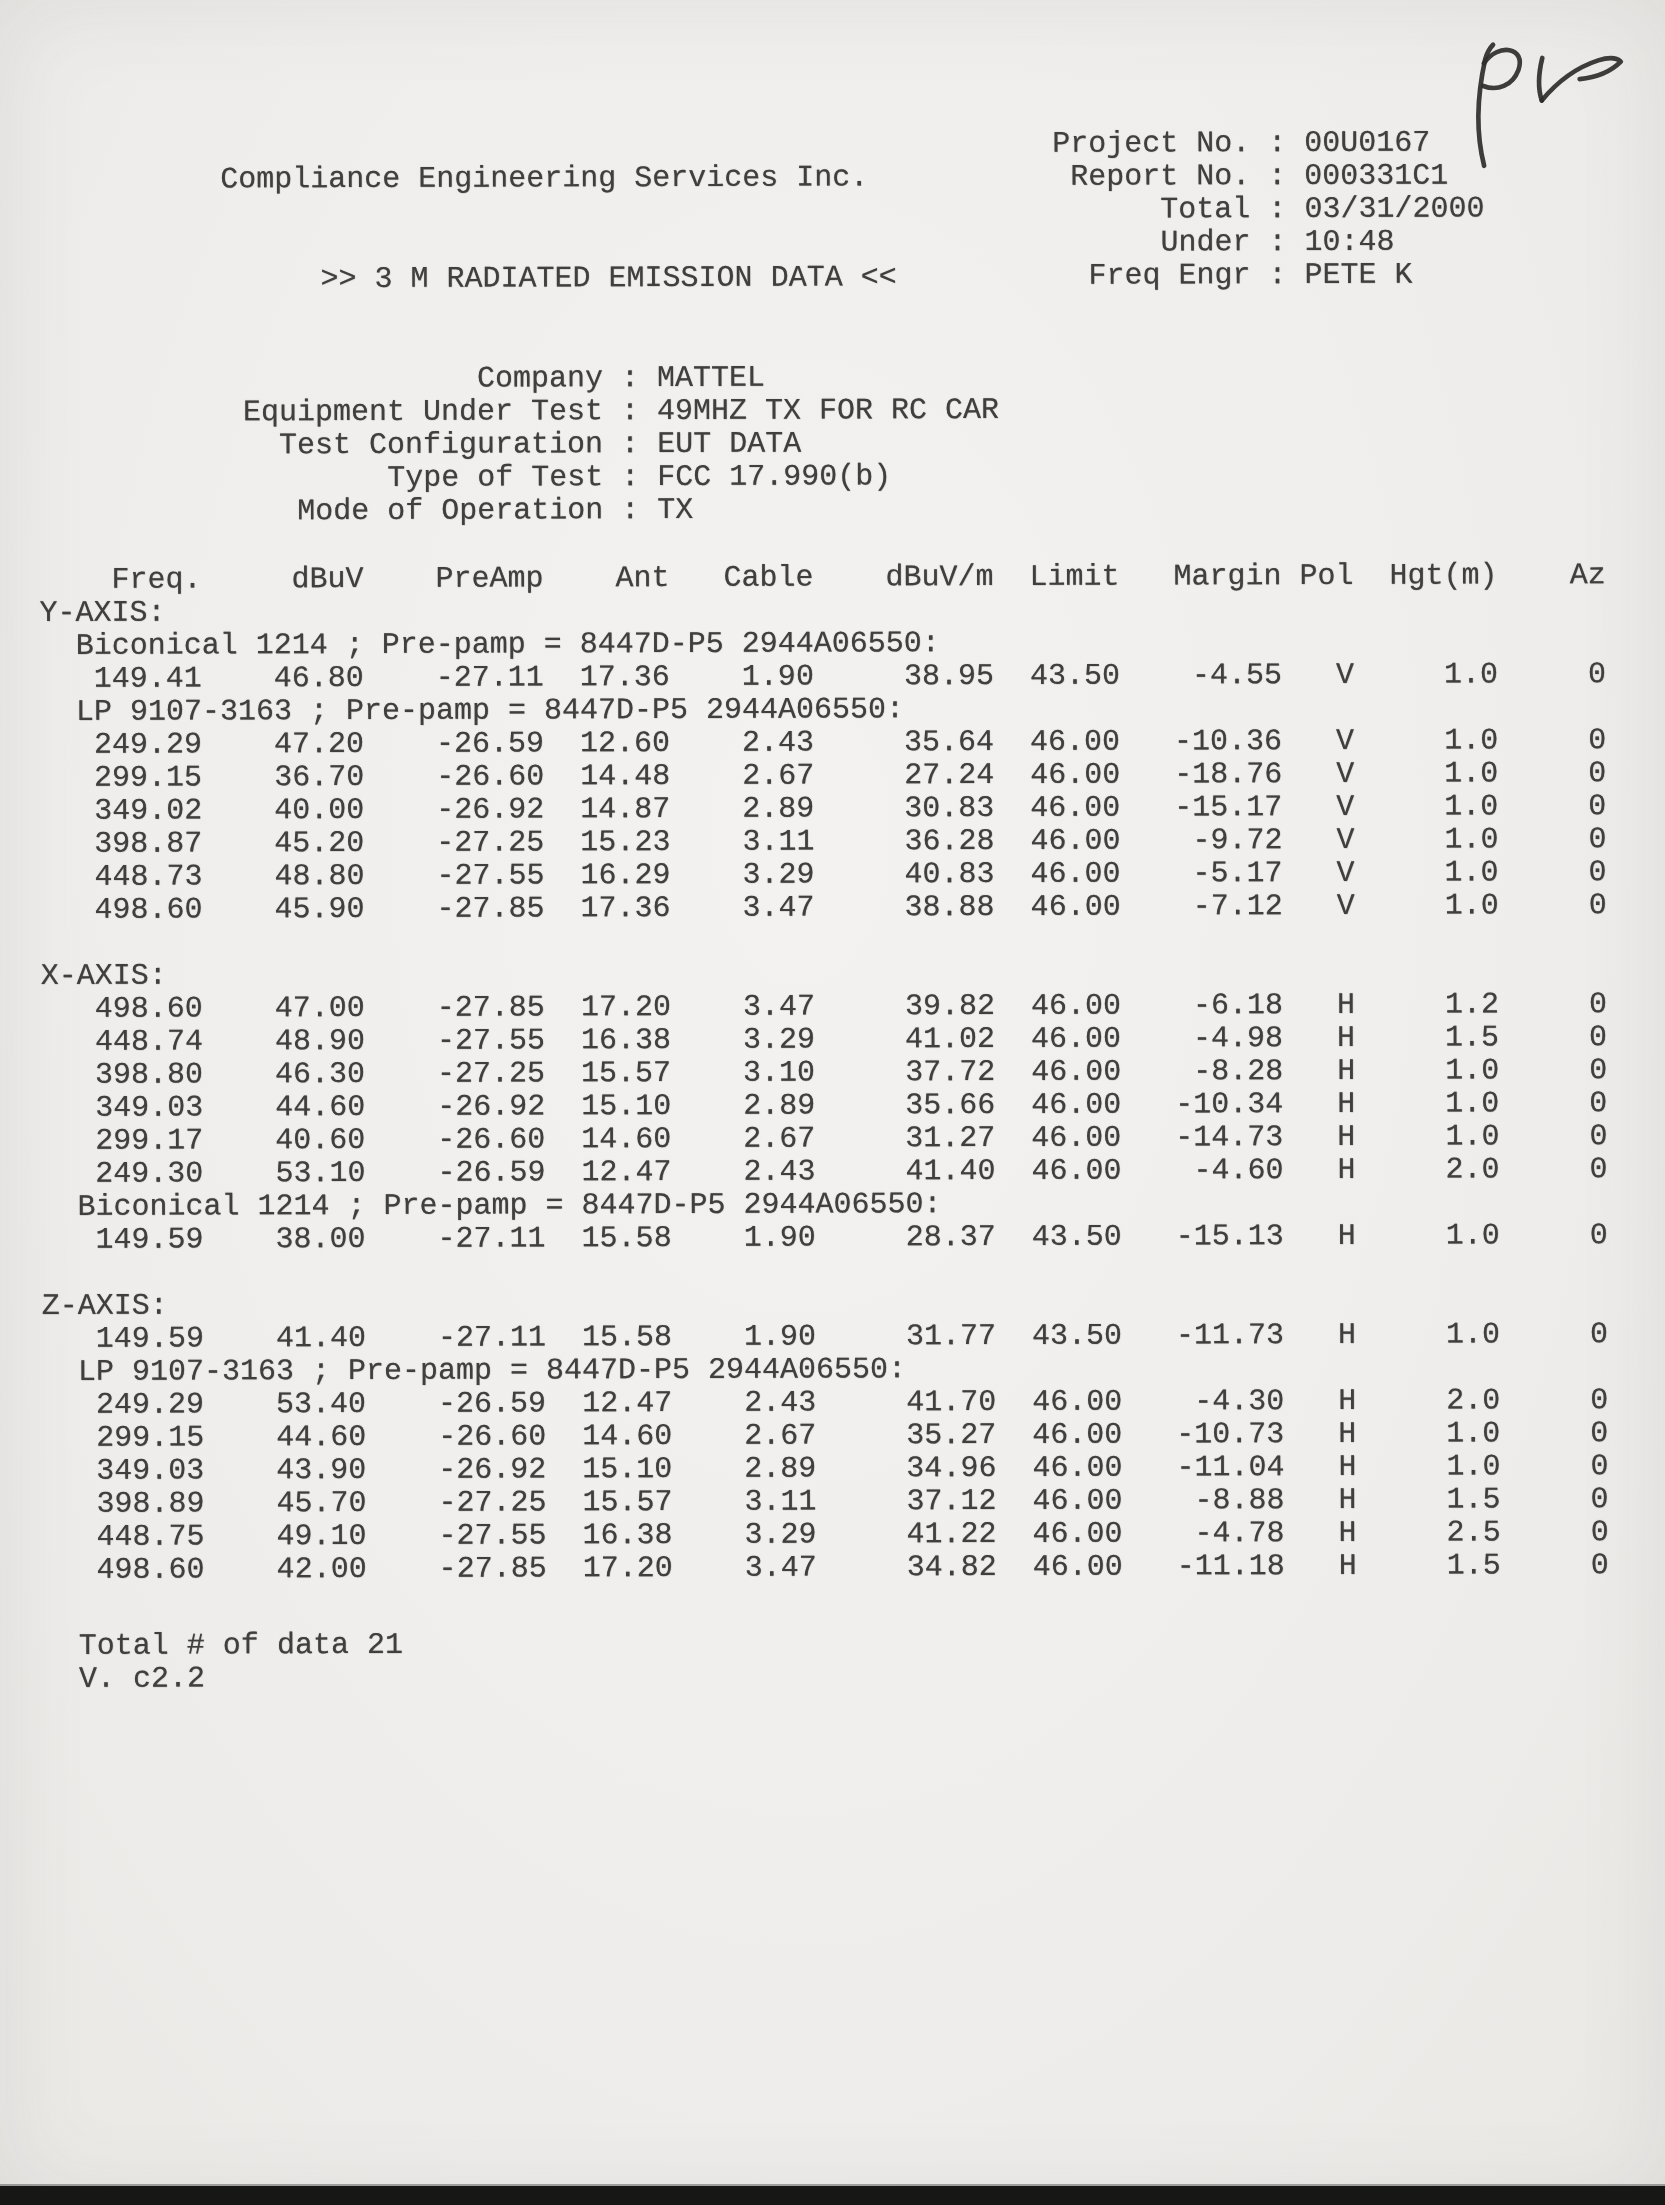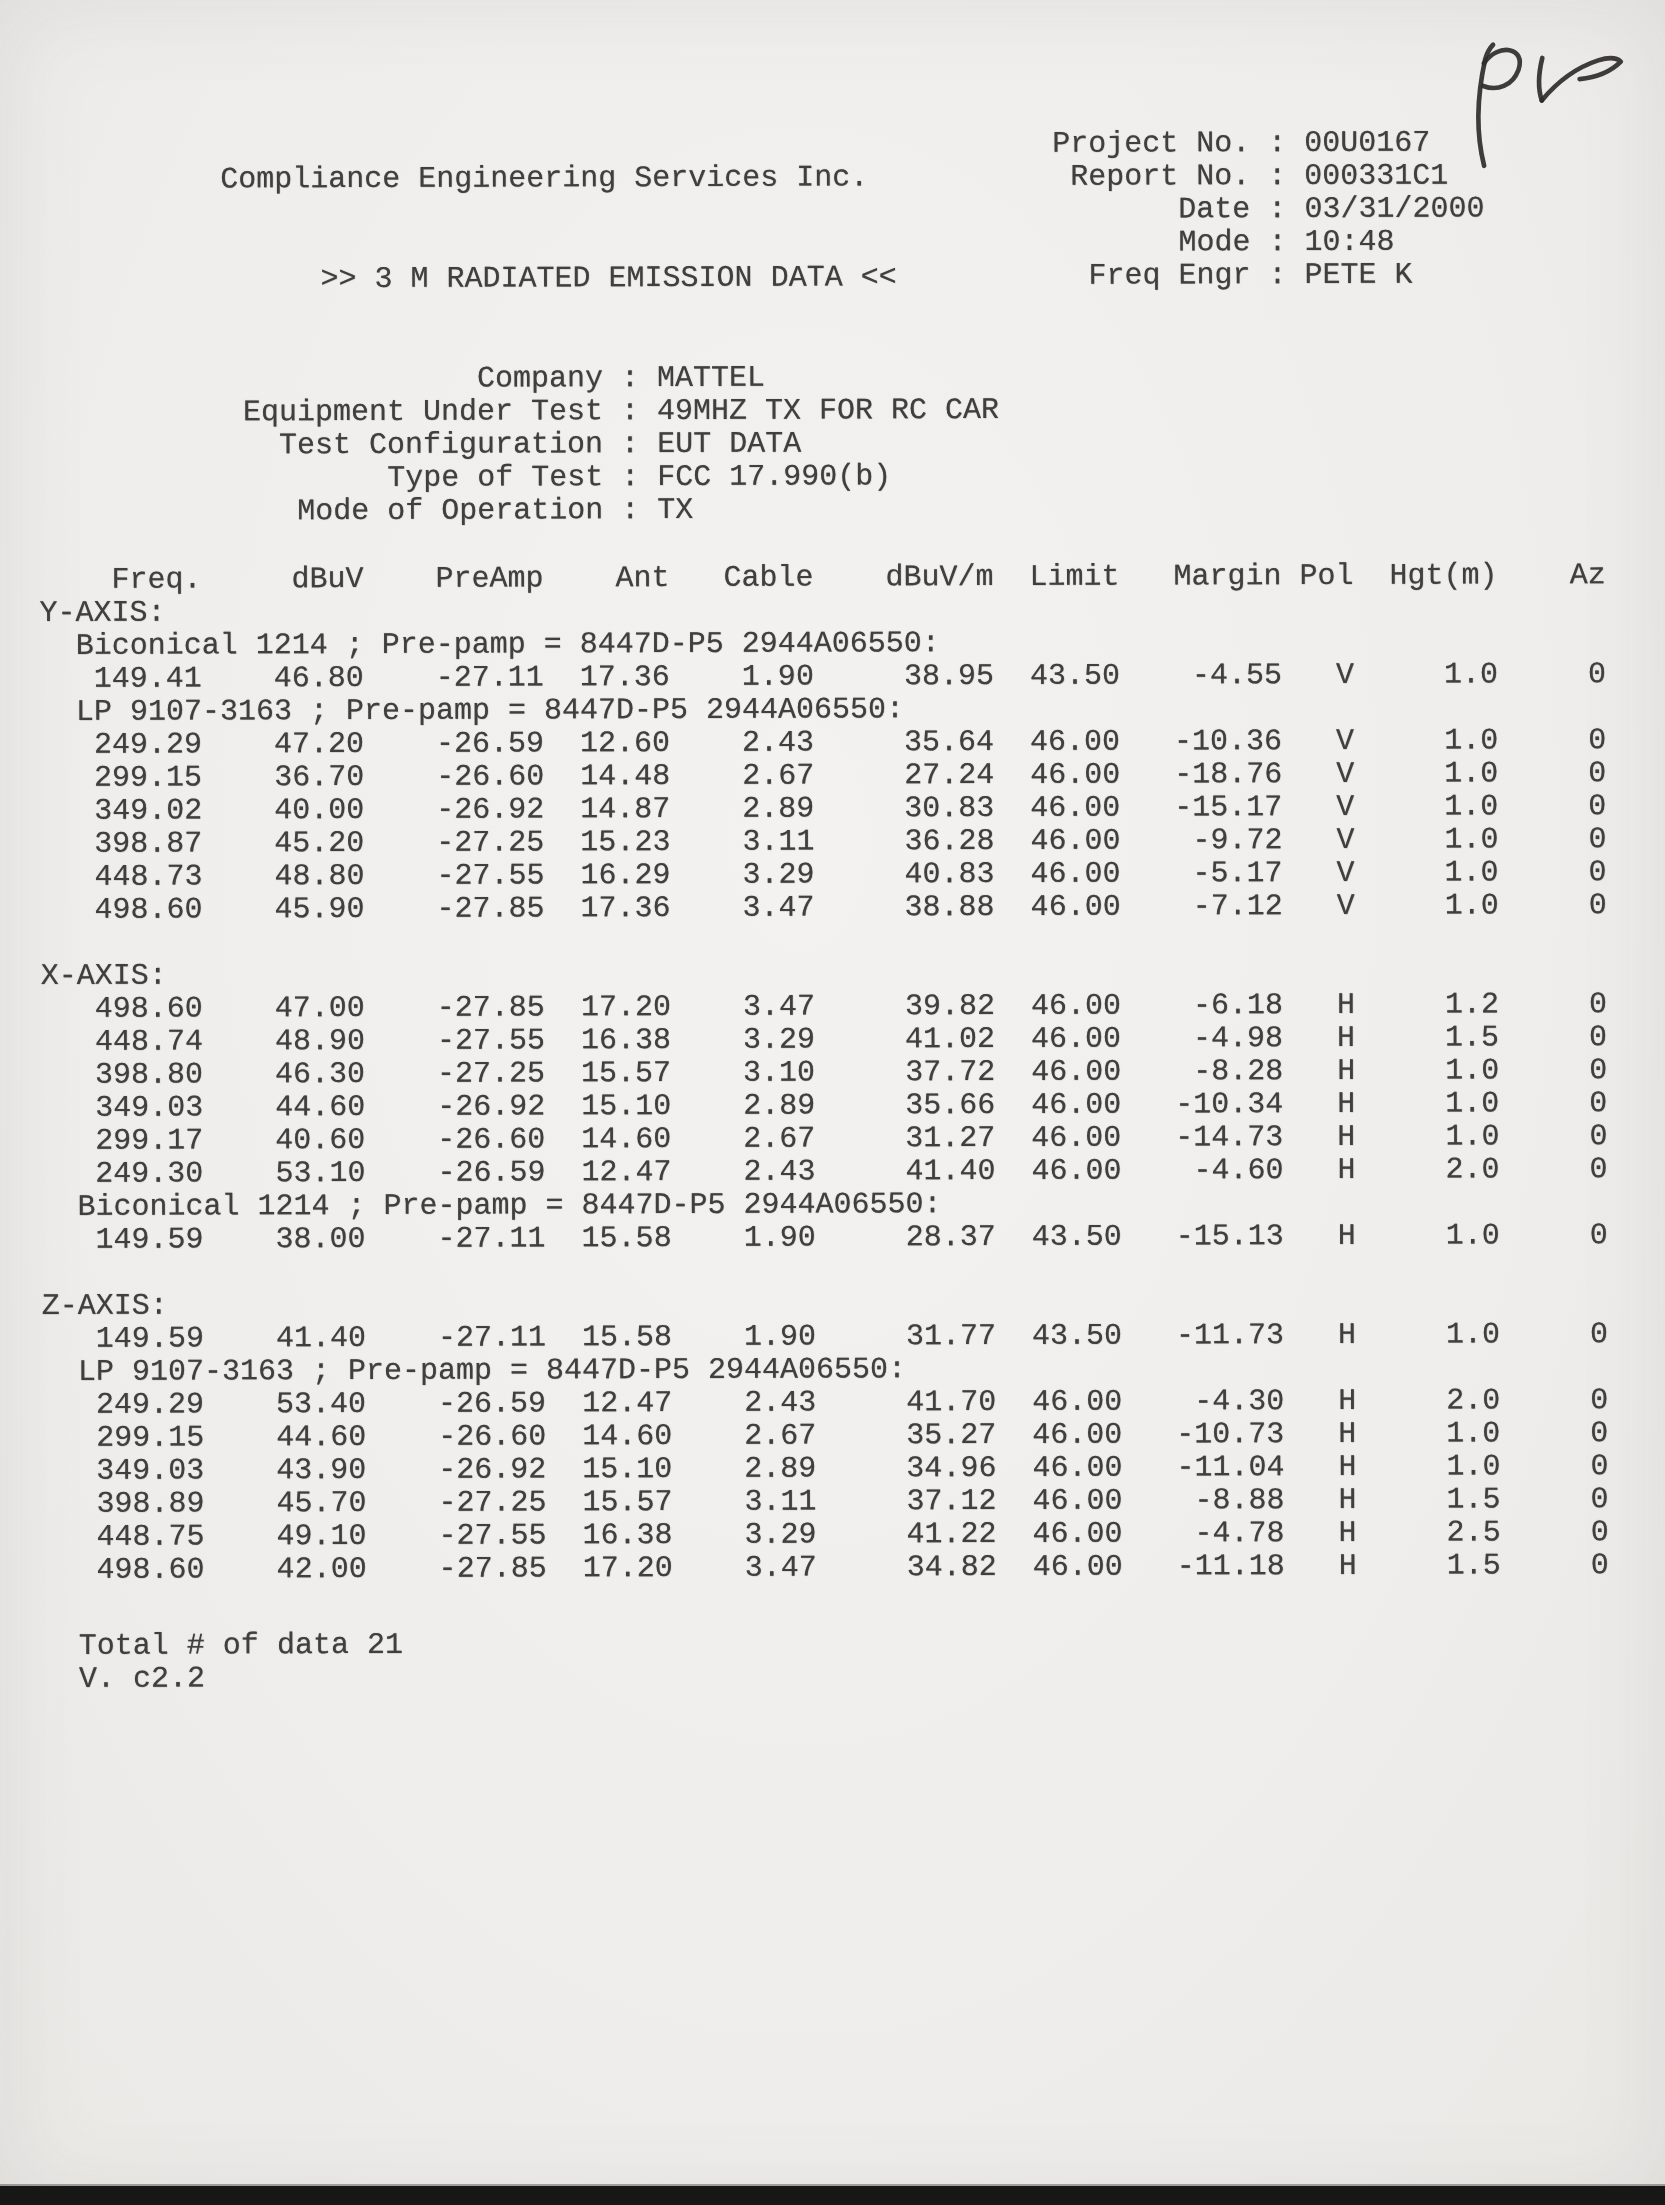--- a/index.html
+++ b/index.html
@@ -57,26 +57,26 @@
         <span class="lab">Project No.</span>
           <span class="sep"> : </span>
           <span class="val">00U0167</span>
       </div>
       <div class="kv">
         <span class="lab">Report No.</span>
           <span class="sep"> : </span>
           <span class="val">000331C1</span>
       </div>
       <div class="kv">
-        <span class="lab">Date</span>
+        <span class="lab">Total</span>
           <span class="sep"> : </span>
           <span class="val">03/31/2000</span>
       </div>
       <div class="kv">
-        <span class="lab">Mode</span>
+        <span class="lab">Under</span>
           <span class="sep"> : </span>
           <span class="val">10:48</span>
       </div>
       <div class="kv">
         <span class="lab">Freq Engr</span>
           <span class="sep"> : </span>
           <span class="val">PETE K</span>
       </div>
     </div>
 

